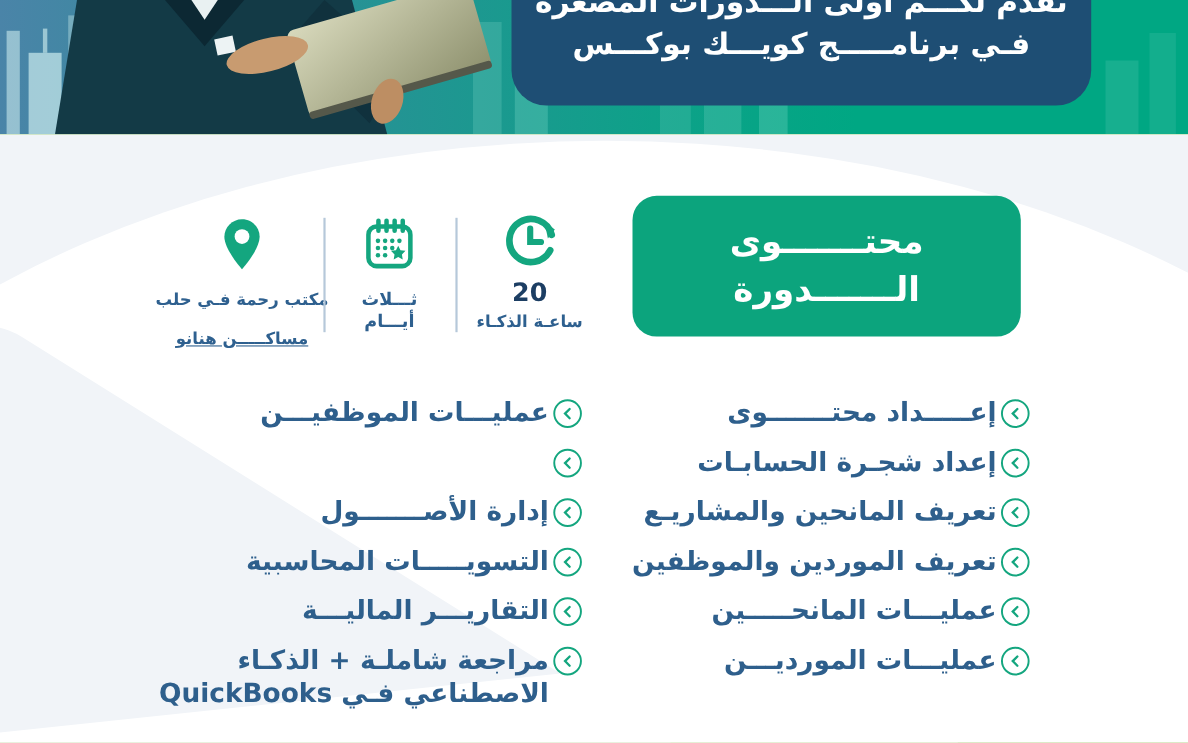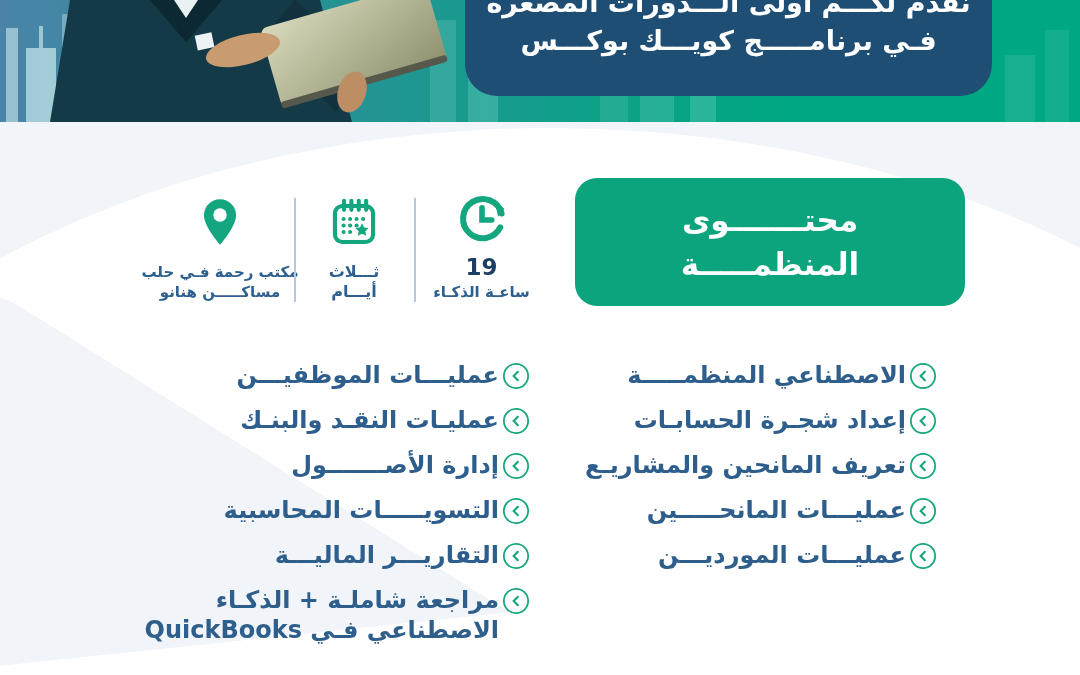--- a/index.html
+++ b/index.html
@@ -40,21 +40,21 @@
   .info-value { color:#1C3E63; font-size:23px; font-weight:bold; line-height:26px; margin-top:2px; }
   .loc-item   { left:130px; top:196px; width:180px; }
   .days-item  { left:305px; top:196px; width:98px;  }
   .hours-item { left:424px; top:192px; width:115px; }
   .vdiv { position:absolute; width:2px; height:104px; background:#B6C8DA; top:198px; z-index:2; }
   .vdiv-1 { left:294px; }
   .vdiv-2 { left:414px; }
 
   
   .content-box {
-    position:absolute; left:575px; top:178px; width:390px; height:128px;
+    position:absolute; left:575px; top:178px; width:353px; height:128px;
     background:#0CA47D; border-radius:22px; z-index:2;
     display:flex; flex-direction:column; align-items:center; justify-content:center;
   }
   .content-box .cb-line {
     color:#ffffff; font-size:31px; font-weight:bold; line-height:44px;
     direction:rtl; white-space:nowrap;
   }
 
   
   .col { position:absolute; top:360px; z-index:2; }
@@ -137,21 +137,21 @@
   </div>
 
   <div class="info-item loc-item">
     <span class="ic">
       <svg width="52" height="52" viewBox="0 0 24 24">
         <path d="M12 1.5C7.9 1.5 4.6 4.8 4.6 8.9c0 5.4 7.4 13.6 7.4 13.6s7.4-8.2 7.4-13.6C19.4 4.8 16.1 1.5 12 1.5z" fill="#14A67F"></path>
         <circle cx="12" cy="8.8" r="3.1" fill="#ffffff"></circle>
       </svg>
     </span>
     <div class="info-label">مكتب رحمة فـي حلب</div>
-    <div class="info-label" style="margin-top:0;">مساكـــــن هنانو</div>
+    <div class="info-label" style="margin-top:16px;text-decoration:underline;">مساكـــــن هنانو</div>
   </div>
 
   <div class="vdiv vdiv-1"></div>
 
   <div class="info-item days-item">
     <span class="ic">
       <svg width="52" height="52" viewBox="0 0 24 24" fill="none" stroke="#14A67F" stroke-width="1.9" stroke-linecap="round">
         <rect x="3.2" y="4.6" width="17.6" height="16.6" rx="3.4"></rect>
         <line x1="7.4" y1="2.2" x2="7.4" y2="6.4"></line>
         <line x1="10.8" y1="2.2" x2="10.8" y2="6.4"></line>
@@ -178,56 +178,63 @@
   <div class="vdiv vdiv-2"></div>
 
   <div class="info-item hours-item">
     <span class="ic">
       <svg width="56" height="56" viewBox="0 0 24 24" fill="none" stroke="#14A67F" stroke-linecap="round">
         <path d="M19.8 15.2 A8.4 8.4 0 1 1 20.4 9.2" stroke-width="2.6"></path>
         <path d="M17.2 4.4 L21.6 6.8 L19.4 10.6" fill="#14A67F" stroke="none" transform="rotate(8 19 7)"></path>
         <path d="M12 6.8 L12 12 L16.2 12" stroke-width="2.4"></path>
       </svg>
     </span>
-    <div class="info-value">19</div>
+    <div class="info-value">20</div>
     <div class="info-label" style="margin-top:2px;">ساعـة الذكـاء</div>
   </div>
 
   <div class="content-box">
     <div class="cb-line">محتـــــــوى</div>
-    <div class="cb-line">المنظمـــــة</div>
+    <div class="cb-line">الـــــــدورة</div>
   </div>
 
   <div class="col col-right">
     <div class="topic-row">
       <span class="chev"><svg width="28" height="28" viewBox="0 0 24 24" fill="none" stroke="#14A67F" stroke-linecap="round">
             <circle cx="12" cy="12" r="10.4" stroke-width="1.5"></circle>
             <path d="M13.6 8.4 L10 12 l3.6 3.6" stroke-width="1.8"></path>
           </svg></span>
-      <span class="topic-text nowrap">الاصطناعي المنظمـــــة</span>
+      <span class="topic-text nowrap">إعـــــداد محتـــــــوى</span>
     </div>
     <div class="topic-row">
       <span class="chev"><svg width="28" height="28" viewBox="0 0 24 24" fill="none" stroke="#14A67F" stroke-linecap="round">
             <circle cx="12" cy="12" r="10.4" stroke-width="1.5"></circle>
             <path d="M13.6 8.4 L10 12 l3.6 3.6" stroke-width="1.8"></path>
           </svg></span>
       <span class="topic-text nowrap">إعداد شجـرة الحسابـات</span>
     </div>
     <div class="topic-row">
       <span class="chev"><svg width="28" height="28" viewBox="0 0 24 24" fill="none" stroke="#14A67F" stroke-linecap="round">
             <circle cx="12" cy="12" r="10.4" stroke-width="1.5"></circle>
             <path d="M13.6 8.4 L10 12 l3.6 3.6" stroke-width="1.8"></path>
           </svg></span>
       <span class="topic-text nowrap">تعريف المانحين والمشاريـع</span>
     </div>
     <div class="topic-row">
       <span class="chev"><svg width="28" height="28" viewBox="0 0 24 24" fill="none" stroke="#14A67F" stroke-linecap="round">
             <circle cx="12" cy="12" r="10.4" stroke-width="1.5"></circle>
             <path d="M13.6 8.4 L10 12 l3.6 3.6" stroke-width="1.8"></path>
           </svg></span>
+      <span class="topic-text nowrap">تعريف الموردين والموظفين</span>
+    </div>
+    <div class="topic-row">
+      <span class="chev"><svg width="28" height="28" viewBox="0 0 24 24" fill="none" stroke="#14A67F" stroke-linecap="round">
+            <circle cx="12" cy="12" r="10.4" stroke-width="1.5"></circle>
+            <path d="M13.6 8.4 L10 12 l3.6 3.6" stroke-width="1.8"></path>
+          </svg></span>
       <span class="topic-text nowrap">عمليـــات المانحـــــين</span>
     </div>
     <div class="topic-row">
       <span class="chev"><svg width="28" height="28" viewBox="0 0 24 24" fill="none" stroke="#14A67F" stroke-linecap="round">
             <circle cx="12" cy="12" r="10.4" stroke-width="1.5"></circle>
             <path d="M13.6 8.4 L10 12 l3.6 3.6" stroke-width="1.8"></path>
           </svg></span>
       <span class="topic-text nowrap">عمليـــات المورديـــن</span>
     </div>
   </div>
@@ -238,21 +245,20 @@
             <circle cx="12" cy="12" r="10.4" stroke-width="1.5"></circle>
             <path d="M13.6 8.4 L10 12 l3.6 3.6" stroke-width="1.8"></path>
           </svg></span>
       <span class="topic-text nowrap">عمليـــات الموظفيـــن</span>
     </div>
     <div class="topic-row">
       <span class="chev"><svg width="28" height="28" viewBox="0 0 24 24" fill="none" stroke="#14A67F" stroke-linecap="round">
             <circle cx="12" cy="12" r="10.4" stroke-width="1.5"></circle>
             <path d="M13.6 8.4 L10 12 l3.6 3.6" stroke-width="1.8"></path>
           </svg></span>
-      <span class="topic-text nowrap">عمليـات النقـد والبنـك</span>
     </div>
     <div class="topic-row">
       <span class="chev"><svg width="28" height="28" viewBox="0 0 24 24" fill="none" stroke="#14A67F" stroke-linecap="round">
             <circle cx="12" cy="12" r="10.4" stroke-width="1.5"></circle>
             <path d="M13.6 8.4 L10 12 l3.6 3.6" stroke-width="1.8"></path>
           </svg></span>
       <span class="topic-text nowrap">إدارة الأصـــــــول</span>
     </div>
     <div class="topic-row">
       <span class="chev"><svg width="28" height="28" viewBox="0 0 24 24" fill="none" stroke="#14A67F" stroke-linecap="round">

